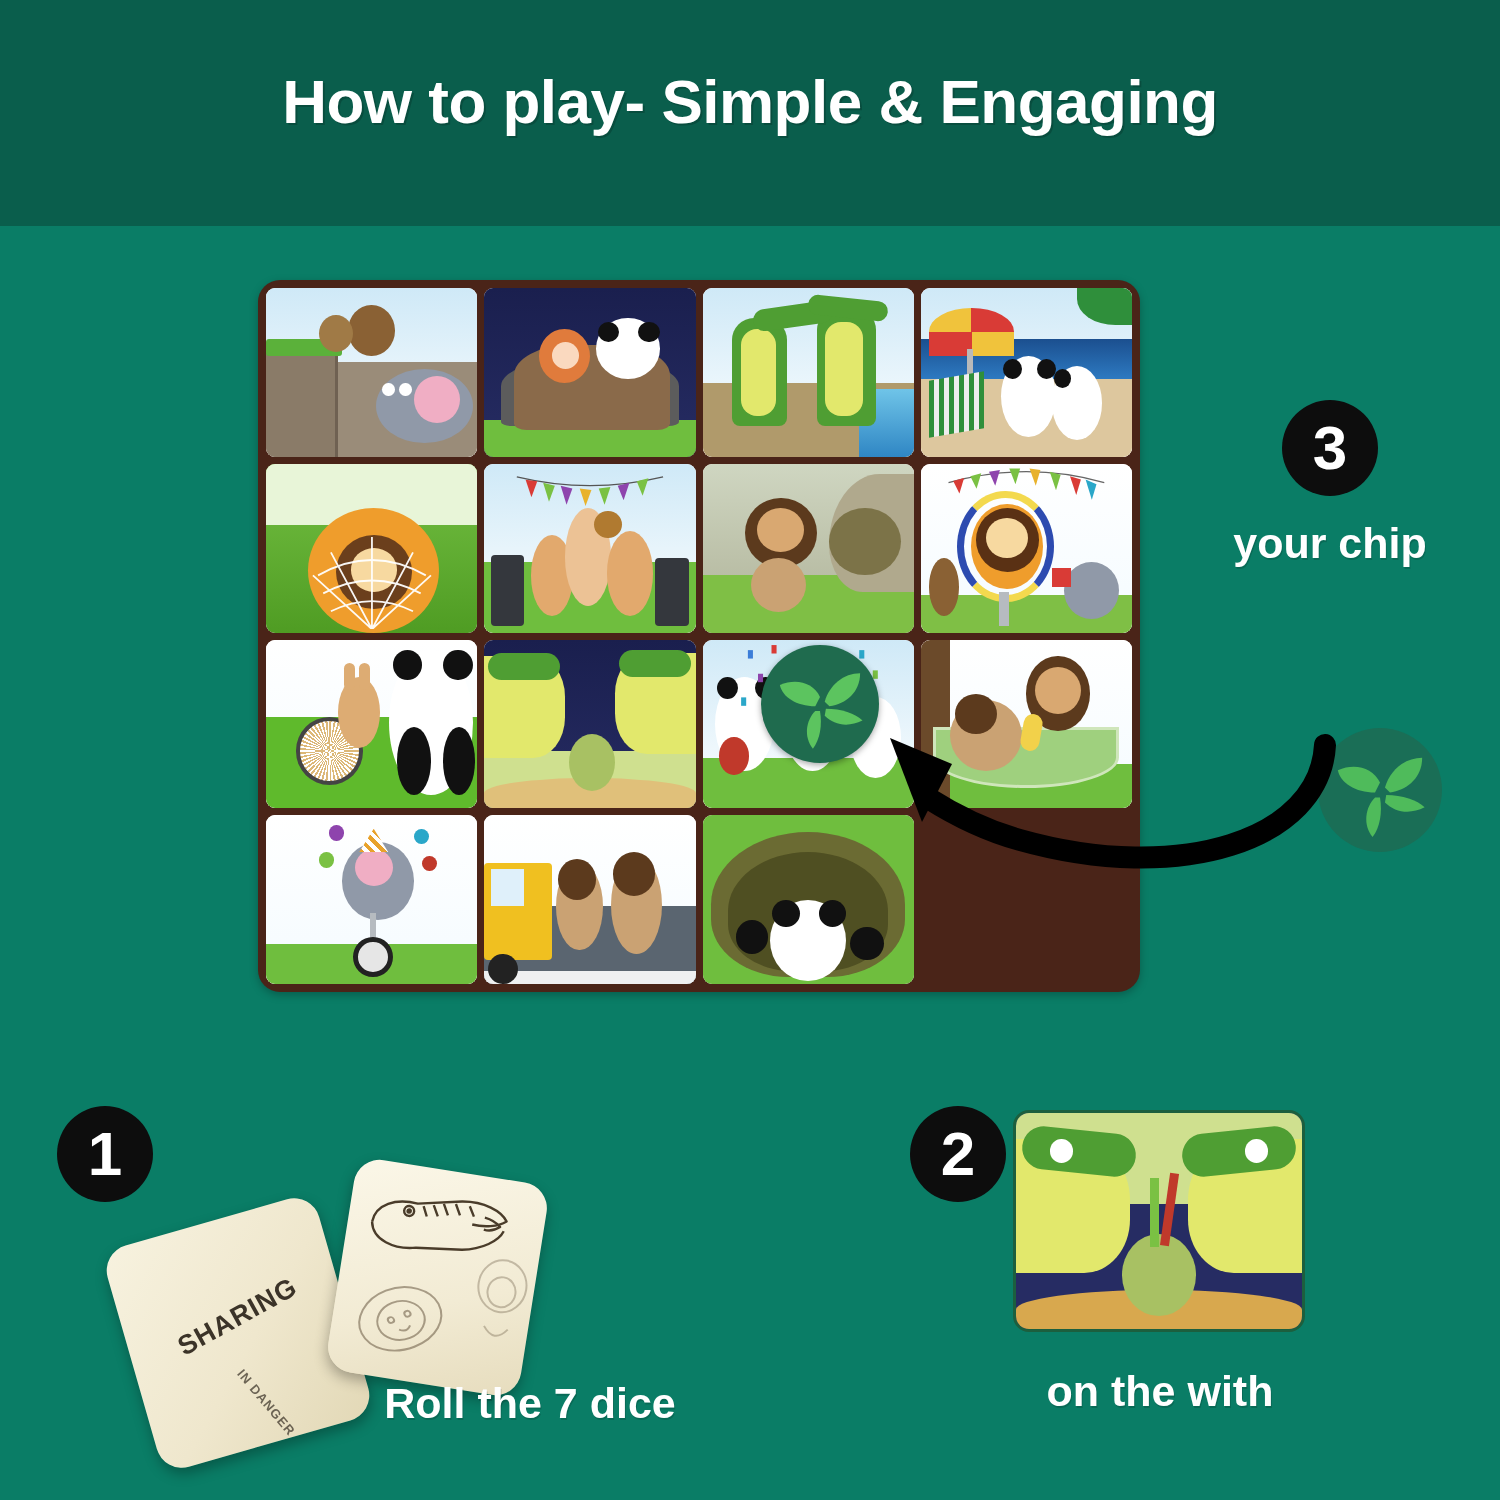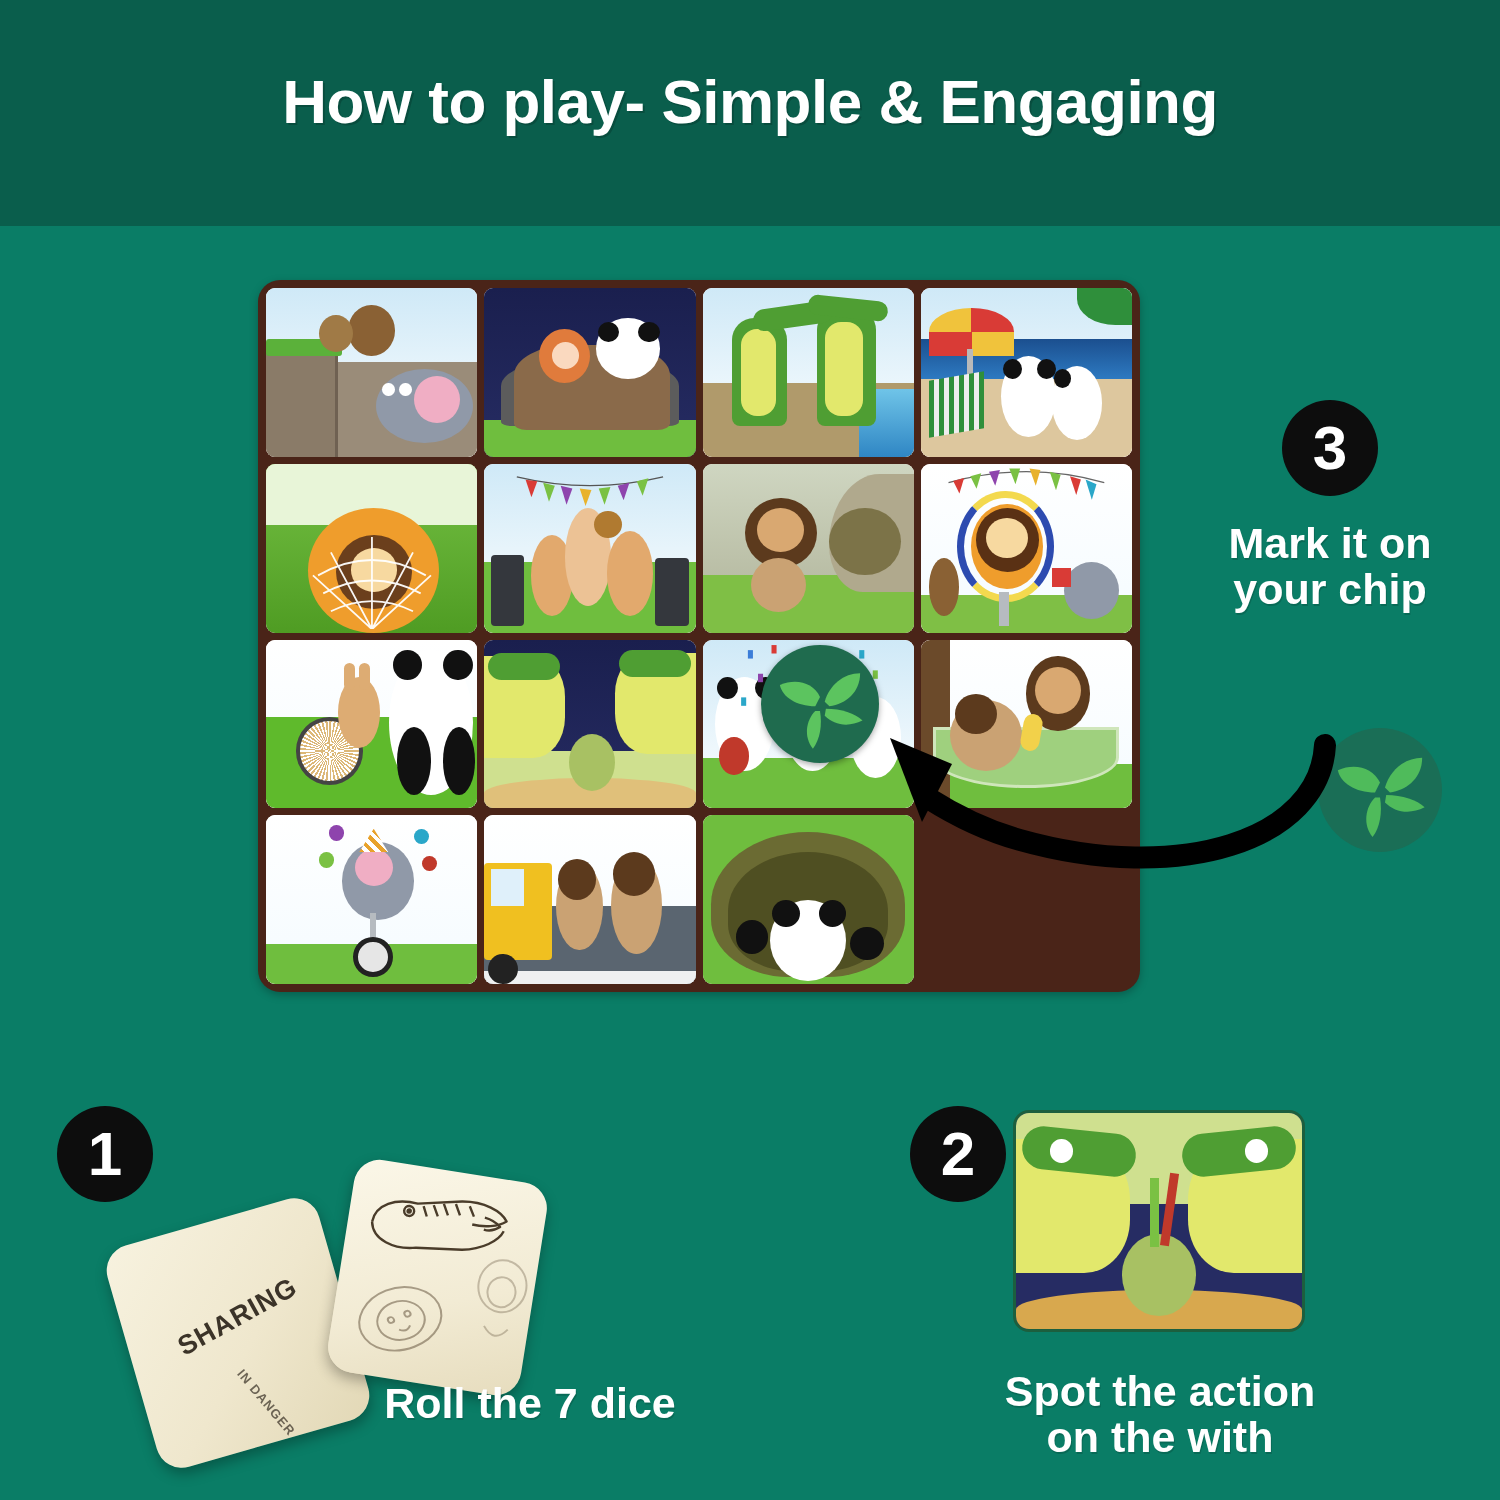--- a/index.html
+++ b/index.html
@@ -380,21 +380,20 @@
 </div>
 
 <svg id="arrow-annotation" viewBox="0 0 520 190">
   <path d="M505 55 C500 150 360 195 200 150 C160 139 130 122 108 108" stroke="#000" stroke-width="22" fill="none" stroke-linecap="round"></path>
   <polygon points="70,48 132,74 102,132" fill="#000"></polygon>
 </svg>
 
 <div id="step3">
   <div class="num-badge">3</div>
   <div id="step3-caption" class="step-caption">
-    <div>Mark it on</div>
     <div>your chip</div>
   </div>
 </div>
 
 <div id="side-chip">
   <svg class="leaf-mark" viewBox="0 0 100 100">
     <g fill="#4FBB5B">
       <path d="M46 52 C30 52 18 44 16 34 C30 28 44 32 50 44 Z"></path>
       <path d="M54 48 C58 34 70 24 84 24 C84 40 72 50 58 52 Z"></path>
       <path d="M55 54 C68 54 80 58 86 64 C74 70 62 68 54 60 Z"></path>
@@ -453,15 +452,14 @@
   <div class="blob" style="left:12%;top:12%;width:8%;height:11%;background:#fff;"></div>
   <div style="position:absolute;right:0;top:12%;width:40%;height:62%;background:#e2e86c;border-radius:46% 0 0 40%;"></div>
   <div class="pill" style="right:2%;top:8%;width:40%;height:20%;background:#4f9e33;transform:rotate(-6deg);"></div>
   <div class="blob" style="right:12%;top:12%;width:8%;height:11%;background:#fff;"></div>
   <div class="blob" style="left:37%;top:56%;width:26%;height:38%;background:#a8c163;"></div>
   <div style="position:absolute;left:47%;top:30%;width:3%;height:32%;background:#7ac143;"></div>
   <div style="position:absolute;left:52%;top:28%;width:3%;height:34%;background:#c0392b;transform:rotate(8deg);"></div>
 </div>
 
 <div id="step2-caption" class="step-caption">
-  <div>Spot the action</div>
   <div>on the with</div>
 </div>
 
 </body></html>

